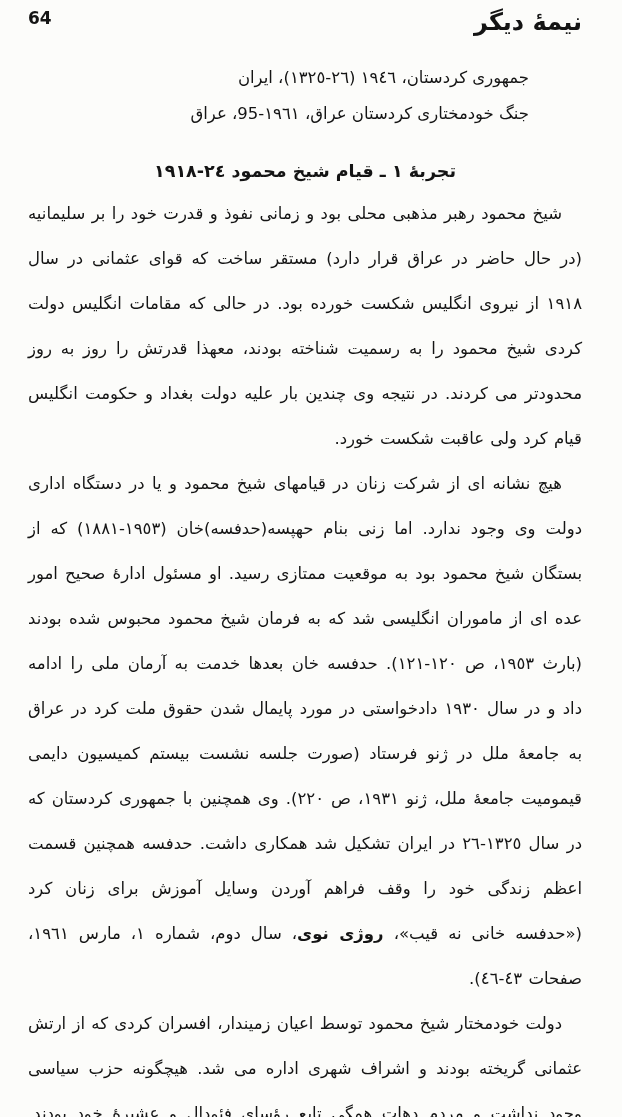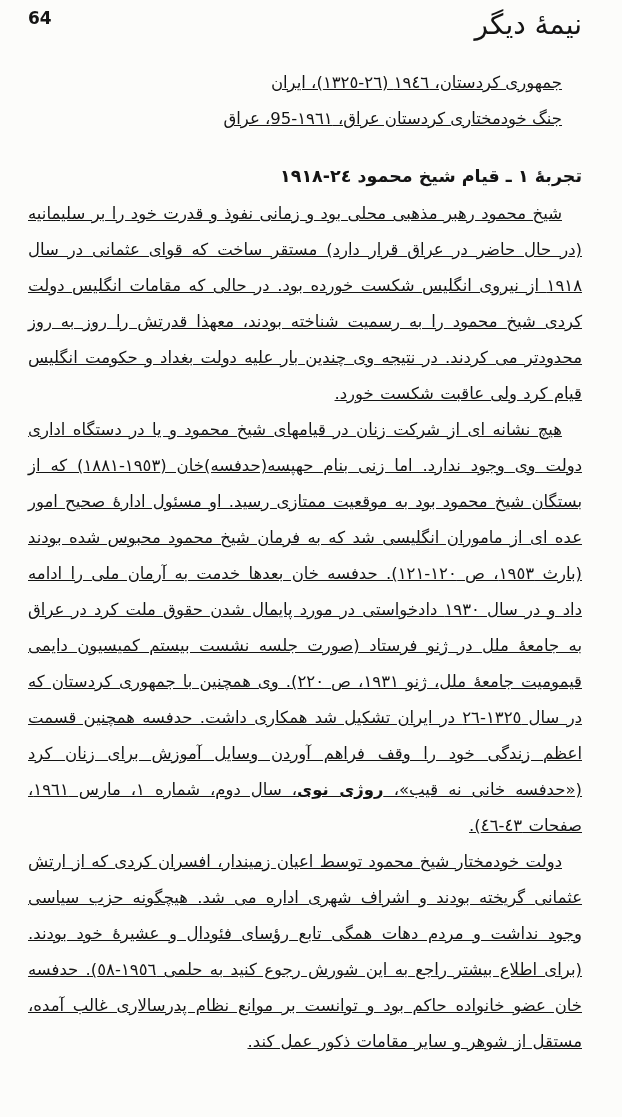--- a/index.html
+++ b/index.html
@@ -15,50 +15,49 @@
     box-sizing:border-box;
     padding:8px 40px 0 28px;
   }
   .running-header{
     display:flex;
     justify-content:space-between;
     align-items:flex-start;
     margin-bottom:24px;
   }
   .journal-title{
-    font-size:28px;
-    font-weight:normal;
+    font-size:24px;
+    font-weight:bold;
     letter-spacing:0;
   }
   .page-number{
     font-size:17px;
     font-weight:bold;
     padding-right:2px;
   }
   .intro-list{
-    margin:0 20px 14px 0;
+    margin:0 53px 14px 0;
     font-size:16.5px;
     line-height:36px;
-    text-decoration:underline;
   }
   .intro-line{white-space:nowrap;}
   .section-heading{
     font-size:17.5px;
     font-weight:bold;
     margin:24px 0 5px 0;
     line-height:30px;
+    text-align:center;
   }
   p.body-par{
     margin:0;
     font-size:16.5px;
-    line-height:36px;
+    line-height:45px;
     text-align:justify;
     text-indent:20px;
     word-spacing:1px;
-    text-decoration:underline;
   }
   p.body-par .bold{font-weight:bold;margin-top:40px;}
 </style>
 </head>
 <body>
 
 <div class="page">
 
   <div class="running-header">
     <span class="journal-title">نیمهٔ دیگر</span>

